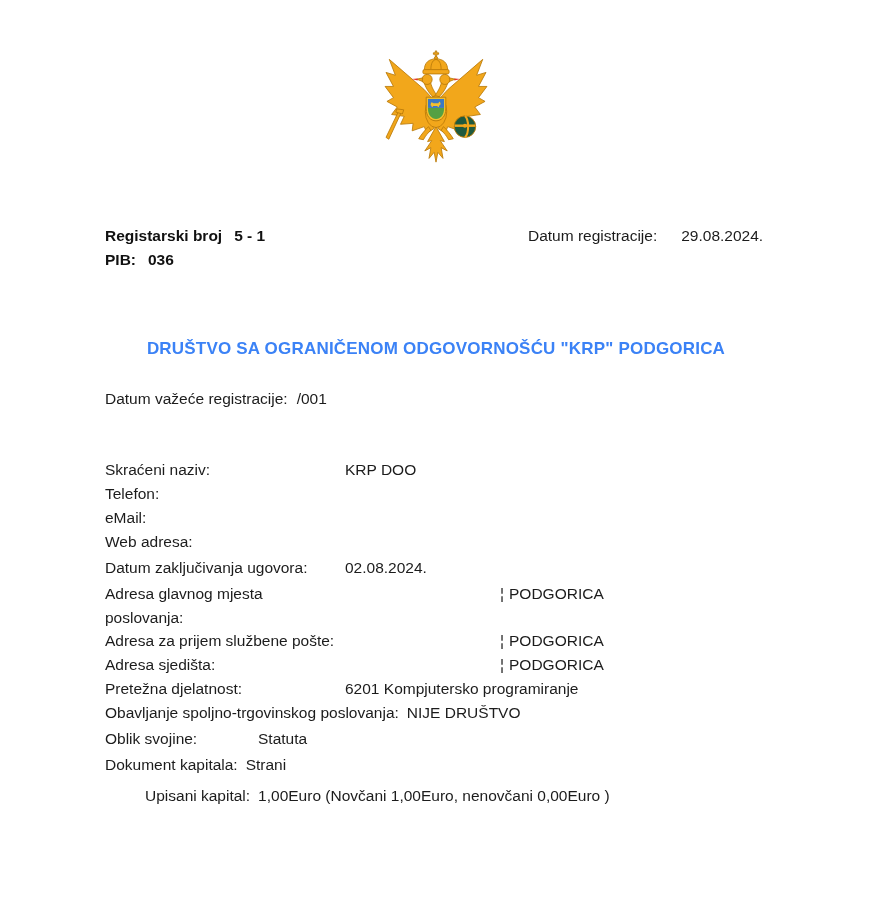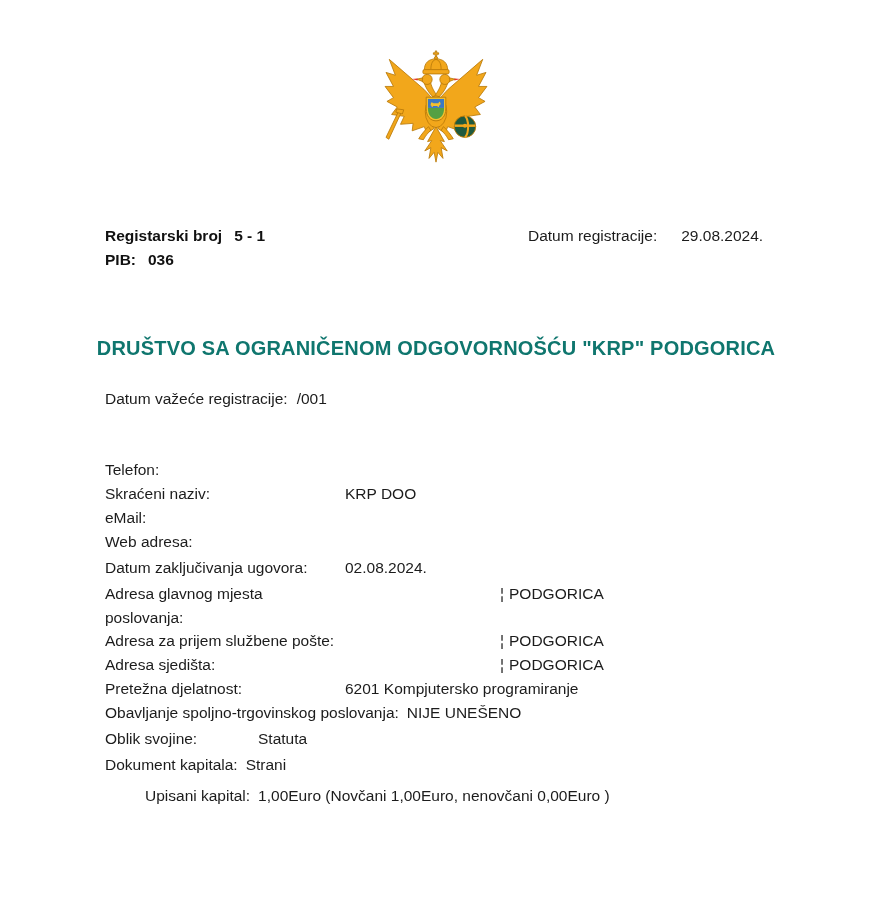--- a/index.html
+++ b/index.html
@@ -7,22 +7,22 @@
         font-family:"Liberation Sans","DejaVu Sans",sans-serif;color:#1c1c1c;}
   .emblem{display:block;margin:50px auto 0;}
   .doc-title{margin:2px 0 0;text-align:center;font-size:21px;line-height:26px;
              font-weight:bold;color:#000;letter-spacing:.2px;}
   
   .ids{position:relative;margin:60px 0 0 105px;height:48px;font-size:15.5px;}
   .ids-left .line{font-weight:bold;line-height:24px;color:#111;}
   .ids-left .v{margin-left:12px;}
   .ids-right{position:absolute;left:423px;top:0;line-height:24px;}
   .ids-right .lab{margin-right:24px;}
-  .company{margin:64px 60px 0;text-align:center;font-weight:bold;font-size:20px;
-           line-height:25px;color:#0f766e;letter-spacing:.2px;}
+  .company{margin:64px 60px 0;text-align:center;font-weight:bold;font-size:17px;
+           line-height:25px;color:#3b82f6;letter-spacing:.2px;}
   .valid{margin:26px 0 0 105px;font-size:15.5px;line-height:24px;}
   .valid .lab{margin-right:9px;}
   
   .fields{margin:47px 0 0 105px;font-size:15.5px;width:660px;}
   .row{display:flex;min-height:24px;line-height:23.6px;position:relative;align-items:flex-start;}
   .row .label{width:240px;flex:0 0 auto;}
   .row.addr .val{position:absolute;left:395px;top:0;white-space:nowrap;}
   .row.addr-first .label{width:200px;}
   .row.inline .label{width:auto;margin-right:8px;}
   .row.short .label{width:153px;}
@@ -110,27 +110,27 @@
 
   <div class="company">DRUŠTVO SA OGRANIČENOM ODGOVORNOŠĆU "KRP" PODGORICA</div>
 
   <div class="valid">
     <span class="lab">Datum važeće registracije:</span><span>/001</span>
   </div>
 
   <div class="fields">
 
     <div class="row">
-      <span class="label">Telefon:</span>
-      <span class="val"></span>
+      <span class="label">Skraćeni naziv:</span>
+      <span class="val">KRP DOO</span>
     </div>
 
     <div class="row">
-      <span class="label">Skraćeni naziv:</span>
-      <span class="val">KRP DOO</span>
+      <span class="label">Telefon:</span>
+      <span class="val"></span>
     </div>
 
     <div class="row">
       <span class="label">eMail:</span>
       <span class="val"></span>
     </div>
 
     <div class="row">
       <span class="label">Web adresa:</span>
       <span class="val"></span>
@@ -157,21 +157,21 @@
       <span class="val"><span class="clip">¦</span><span>PODGORICA</span></span>
     </div>
 
     <div class="row">
       <span class="label">Pretežna djelatnost:</span>
       <span class="val">6201 Kompjutersko programiranje</span>
     </div>
 
     <div class="row inline">
       <span class="label">Obavljanje spoljno-trgovinskog poslovanja:</span>
-      <span class="val">NIJE UNEŠENO</span>
+      <span class="val">NIJE DRUŠTVO</span>
     </div>
 
     <div class="row short mt2">
       <span class="label">Oblik svojine:</span>
       <span class="val">Statuta</span>
     </div>
 
     <div class="row inline mt2">
       <span class="label">Dokument kapitala:</span>
       <span class="val">Strani</span>

